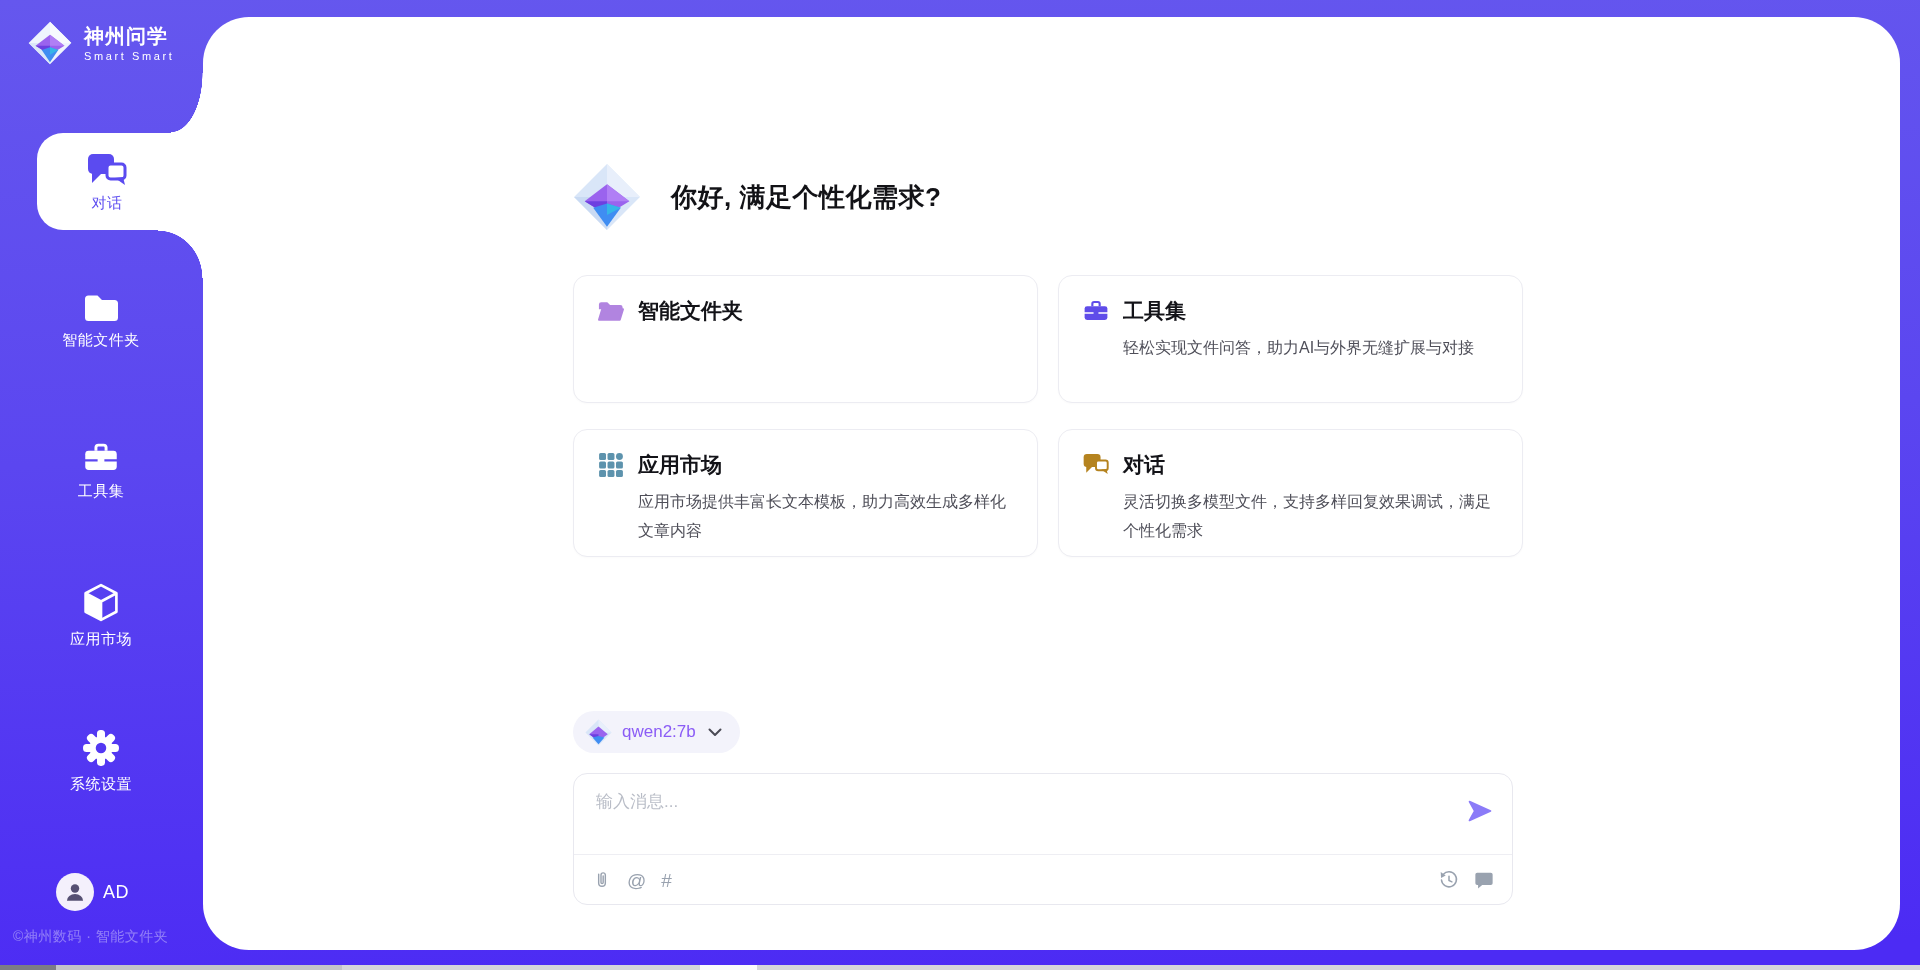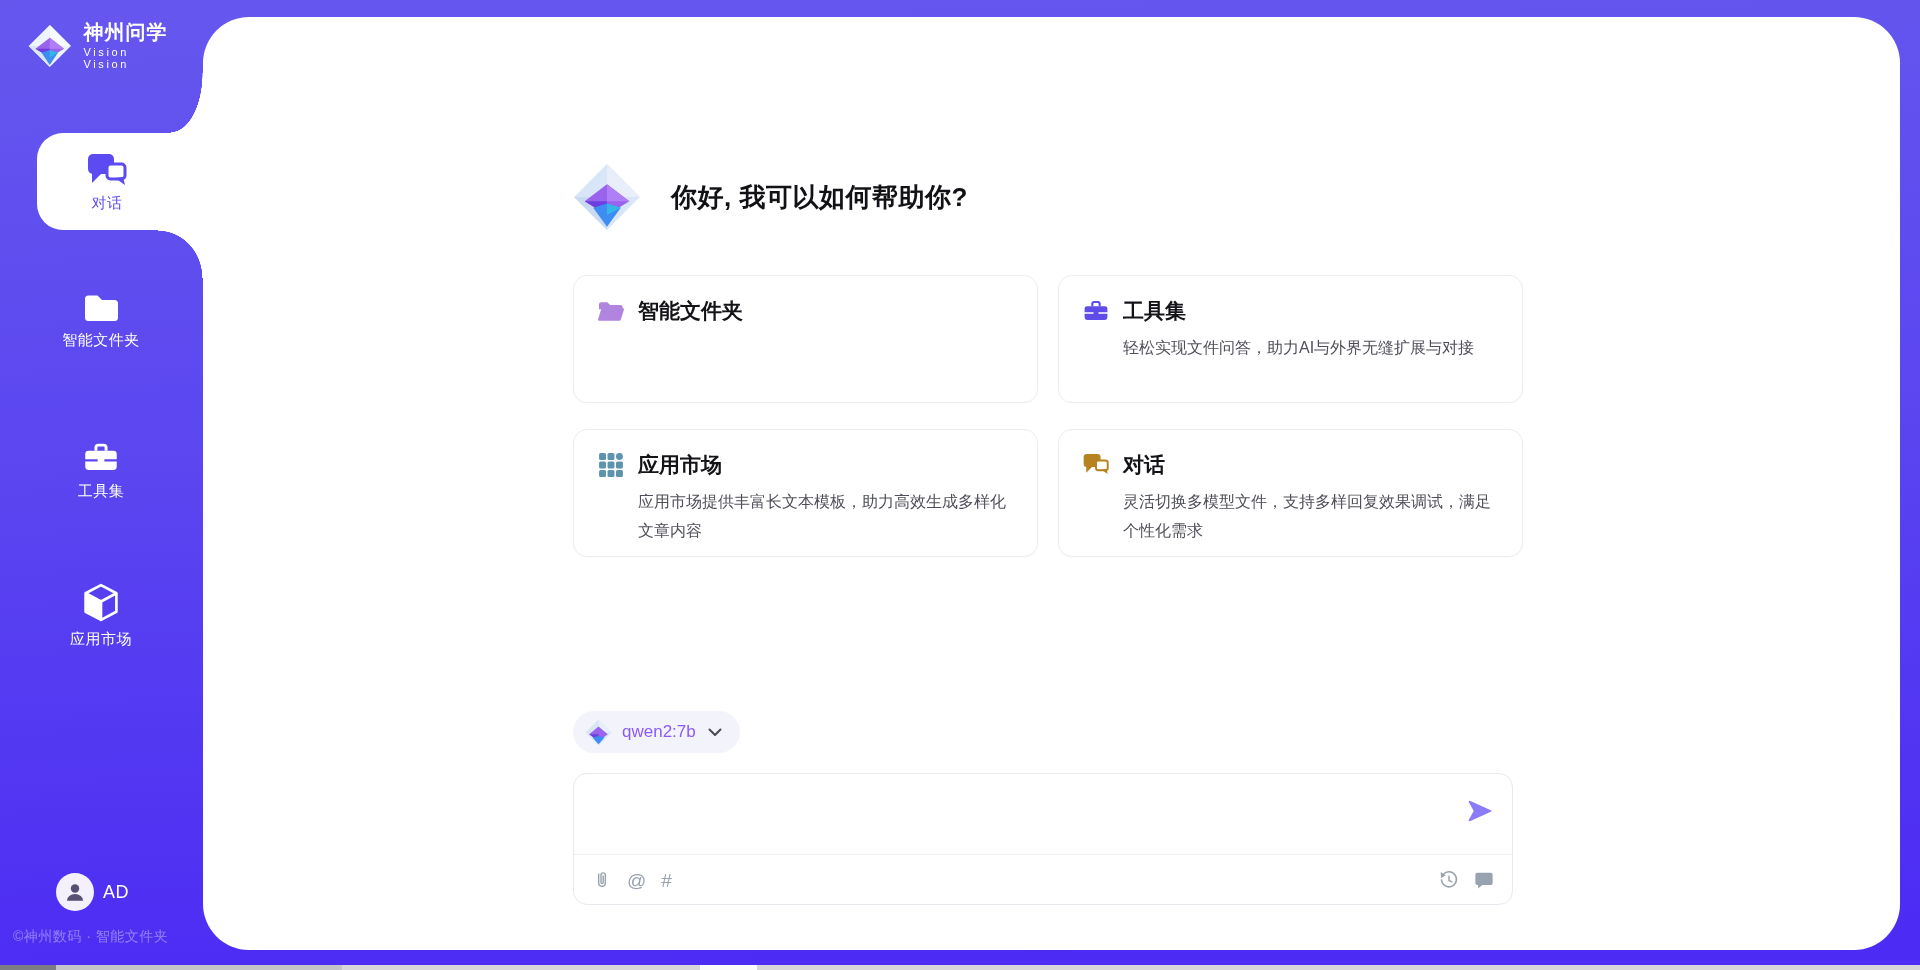--- a/index.html
+++ b/index.html
@@ -127,21 +127,21 @@
         <polygon points="32,1 63,32 32,32" fill="#f7fafe"></polygon>
         <polygon points="1,32 32,32 32,63" fill="#dbe7f8"></polygon>
         <polygon points="32,20 53,36 32,49 11,36" fill="#9a63ee"></polygon>
         <polygon points="32,20 53,36 32,36" fill="#b07ff5"></polygon>
         <polygon points="11,36 32,36 32,49" fill="#6d3fe0"></polygon>
         <polygon points="32,38 44,42 32,60 20,42" fill="#3f8df2"></polygon>
         <polygon points="32,38 44,42 32,49" fill="#35b5e8"></polygon>
       </svg>
       <div class="logo-text">
         <span class="logo-name">神州问学</span>
-        <span class="logo-sub">Vision Vision</span>
+        <span class="logo-sub">Smart Smart</span>
       </div>
     </div>
 
     <div class="fillet-top"></div>
     <div class="fillet-bottom"></div>
     <div class="active-tab">
       <svg width="40" height="34" viewBox="0 0 40 34" style="color:#5B4BF0">
         <rect x="1" y="1" width="26" height="20" rx="5" fill="currentColor"></rect>
         <polygon points="5,19 5,30 15,20" fill="currentColor"></polygon>
         <rect x="20" y="11" width="18" height="15" rx="3.5" fill="#fff" stroke="currentColor" stroke-width="3"></rect>
@@ -169,20 +169,38 @@
 
     <div class="nav-item nav-market">
       <svg width="36" height="39" viewBox="0 0 34 38">
         <polygon points="2,10 17,18 17,36 2,28" fill="#fff"></polygon>
         <path d="M17,2 L32,10 V28 L17,36 L2,28 V10 Z" fill="none" stroke="#fff" stroke-width="2.6" stroke-linejoin="round"></path>
         <path d="M2,10 L17,18 L32,10 M17,18 V36" fill="none" stroke="#fff" stroke-width="2.6" stroke-linejoin="round"></path>
       </svg>
       <span class="nav-label">应用市场</span>
     </div>
 
+    <div class="nav-item nav-settings">
+      <svg width="38" height="38" viewBox="0 0 36 36">
+        <defs>
+          <mask id="gh">
+            <rect width="36" height="36" fill="#fff"></rect>
+            <circle cx="18" cy="18" r="5" fill="#000"></circle>
+          </mask>
+        </defs>
+        <g fill="#fff" mask="url(#gh)">
+          <rect x="14.2" y="1" width="7.6" height="34" rx="3.4"></rect>
+          <rect x="14.2" y="1" width="7.6" height="34" rx="3.4" transform="rotate(45 18 18)"></rect>
+          <rect x="14.2" y="1" width="7.6" height="34" rx="3.4" transform="rotate(90 18 18)"></rect>
+          <rect x="14.2" y="1" width="7.6" height="34" rx="3.4" transform="rotate(135 18 18)"></rect>
+          <circle cx="18" cy="18" r="11"></circle>
+        </g>
+      </svg>
+      <span class="nav-label">系统设置</span>
+    </div>
 
     <div class="avatar-row">
       <div class="avatar">
         <svg width="22" height="22" viewBox="0 0 24 24">
           <circle cx="12" cy="8.2" r="4.6" fill="#565073"></circle>
           <path d="M3.2,21.5 a8.8,7.2 0 0 1 17.6,0 z" fill="#565073"></path>
         </svg>
       </div>
       <span class="avatar-name">AD</span>
     </div>
@@ -197,21 +215,21 @@
         <svg class="greet-diamond" viewBox="0 0 64 64">
           <polygon points="32,1 63,32 32,63 1,32" fill="#d9e6f8"></polygon>
           <polygon points="32,1 63,32 32,32" fill="#e8effb"></polygon>
           <polygon points="1,32 32,32 32,63" fill="#c9daf3"></polygon>
           <polygon points="32,20 53,36 32,49 11,36" fill="#9a63ee"></polygon>
           <polygon points="32,20 53,36 32,36" fill="#b07ff5"></polygon>
           <polygon points="11,36 32,36 32,49" fill="#6d3fe0"></polygon>
           <polygon points="32,38 45,42 32,60 19,42" fill="#3f8df2"></polygon>
           <polygon points="32,38 45,42 32,49" fill="#35b5e8"></polygon>
         </svg>
-        <span class="greeting-title">你好, 我可以如何帮助你?</span>
+        <span class="greeting-title">你好, 满足个性化需求?</span>
       </div>
 
       <div class="cards">
 
         <div class="card">
           <div class="card-head">
             <svg class="card-icon icon-folder-open" viewBox="0 0 28 24">
               <path d="M1,5 a2.5,2.5 0 0 1 2.5,-2.5 h6.5 l3,3 h11 a2.5,2.5 0 0 1 2.5,2.5 v2 h-25.5 z" fill="currentColor"></path>
               <polygon points="4.5,10 27,10 23.5,21.5 1,21.5" fill="currentColor" stroke="currentColor" stroke-width="2" stroke-linejoin="round"></polygon>
             </svg>
@@ -274,20 +292,21 @@
           <polygon points="32,40 46,44 32,60 18,44" fill="#3f8df2"></polygon>
         </svg>
         <span class="model-name">qwen2:7b</span>
         <svg class="chevron" viewBox="0 0 14 9">
           <polyline points="1.5,1.5 7,7 12.5,1.5" fill="none" stroke="#4a4a55" stroke-width="2" stroke-linecap="round" stroke-linejoin="round"></polyline>
         </svg>
       </div>
 
       <div class="composer">
         <div class="composer-top">
+          <textarea class="composer-input" placeholder="输入消息..." style=""></textarea>
           <svg class="send-btn" viewBox="0 0 24 24">
             <path d="M3,4 L21,12 L3,20 L7.5,12 Z" fill="currentColor" stroke="currentColor" stroke-width="1.5" stroke-linejoin="round"></path>
           </svg>
         </div>
         <div class="composer-toolbar">
           <span class="tool">
             <svg width="20" height="22" viewBox="0 0 24 24">
               <path d="M8,5 v10.5 a4,4 0 0 0 8,0 V6 a2.6,2.6 0 0 0 -5.2,0 v9 a1.3,1.3 0 0 0 2.6,0 V7" fill="none" stroke="currentColor" stroke-width="1.7" stroke-linecap="round"></path>
             </svg>
           </span>

